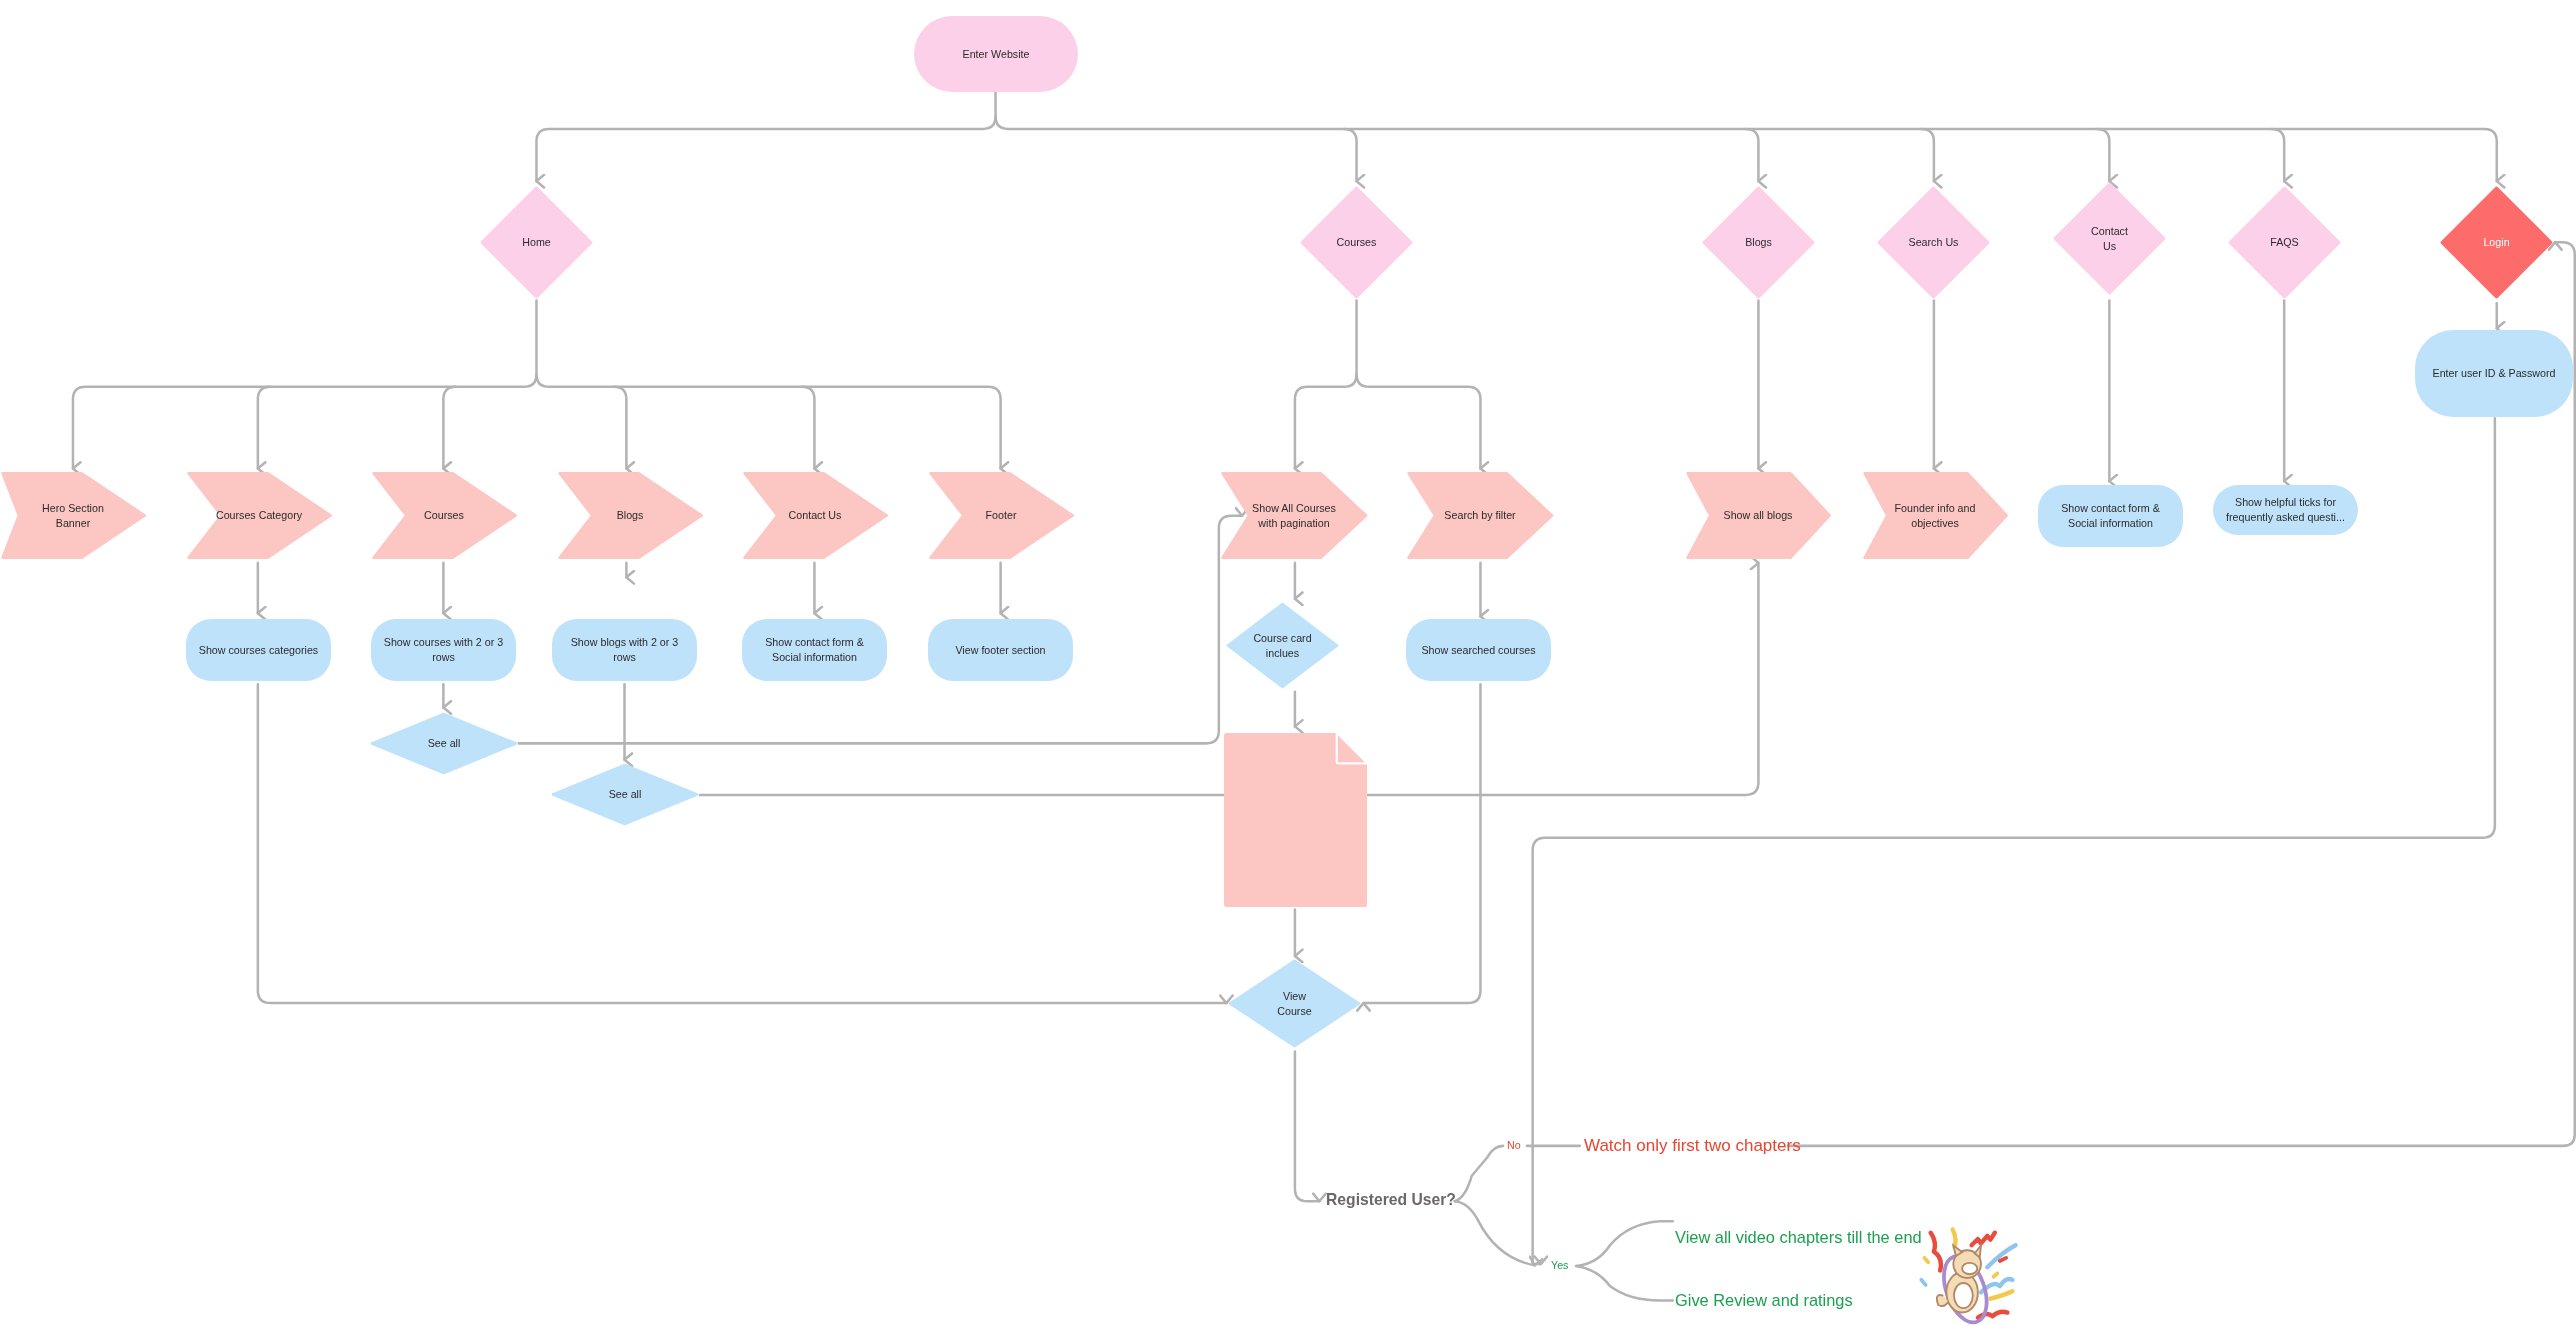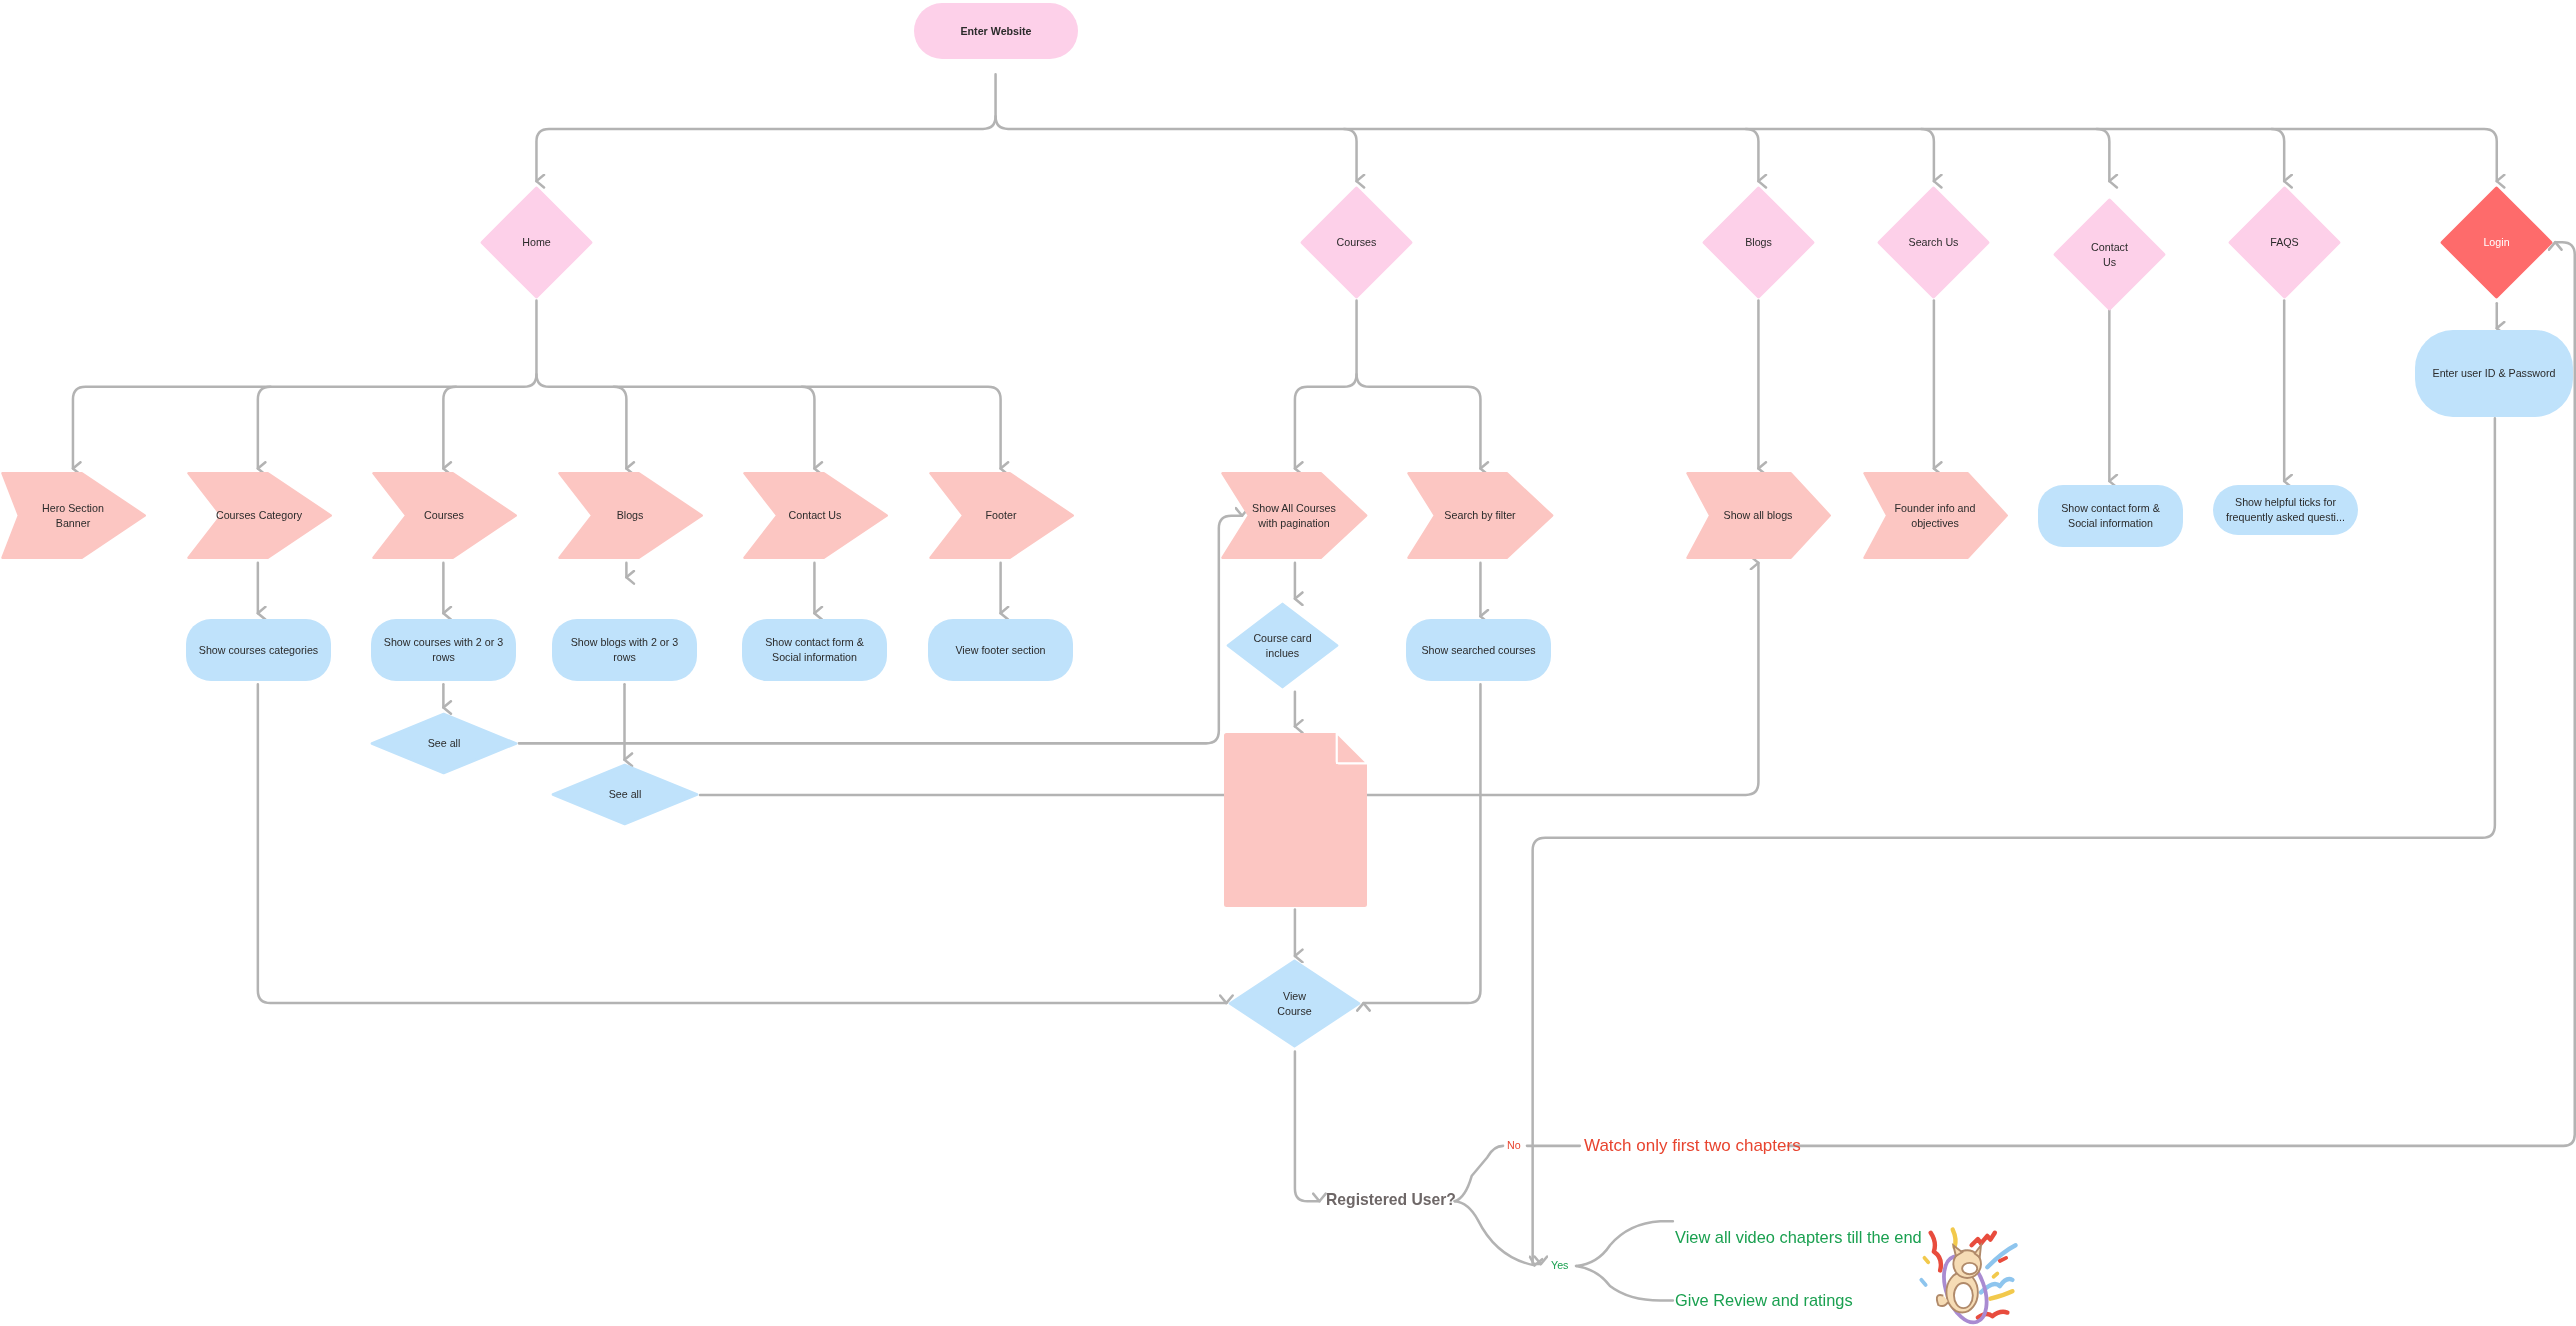--- a/index.html
+++ b/index.html
@@ -85,21 +85,21 @@
 
     <path d="M2428 1822 L2512 1822"></path>
 
     <path d="M2843 1822 L4076 1822 Q4094 1822 4094 1804 L4094 405 Q4094 385 4074 385 L4063 385" marker-end="url(#arrowhead)"></path>
 
     <path d="M2506 2013 Q2540 2010 2560 1980 Q2590 1945 2640 1942 L2660 1942"></path>
     <path d="M2506 2013 Q2540 2018 2560 2045 Q2590 2068 2640 2068 L2660 2068"></path>
   </g>
 </svg>
 
-<div class="node terminal" style="left:914px;top:3px;width:164px;height:56px;font-weight:bold;">
+<div class="node terminal" style="left:914px;top:16px;width:164px;height:76px;">
   <span>Enter Website</span>
 </div>
 
 <div class="node" style="left:480px;top:186px;width:113px;height:113px;">
   <svg class="shape-svg" viewBox="0 0 180 180" preserveAspectRatio="none">
       <path d="M90 4 L176 90 L90 176 L4 90 Z" fill="#fdd0e9" stroke="#fdd0e9" stroke-width="6" stroke-linejoin="round"></path>
     </svg>
   <span>Home</span>
 </div>
 <div class="node" style="left:1300px;top:186px;width:113px;height:113px;">
@@ -113,21 +113,21 @@
       <path d="M90 4 L176 90 L90 176 L4 90 Z" fill="#fdd0e9" stroke="#fdd0e9" stroke-width="6" stroke-linejoin="round"></path>
     </svg>
   <span>Blogs</span>
 </div>
 <div class="node" style="left:1877px;top:186px;width:113px;height:113px;">
   <svg class="shape-svg" viewBox="0 0 180 180" preserveAspectRatio="none">
       <path d="M90 4 L176 90 L90 176 L4 90 Z" fill="#fdd0e9" stroke="#fdd0e9" stroke-width="6" stroke-linejoin="round"></path>
     </svg>
   <span>Search Us</span>
 </div>
-<div class="node" style="left:2053px;top:198px;width:113px;height:113px;">
+<div class="node" style="left:2053px;top:182px;width:113px;height:113px;">
   <svg class="shape-svg" viewBox="0 0 180 180" preserveAspectRatio="none">
       <path d="M90 4 L176 90 L90 176 L4 90 Z" fill="#fdd0e9" stroke="#fdd0e9" stroke-width="6" stroke-linejoin="round"></path>
     </svg>
   <span>Contact
 Us</span>
 </div>
 <div class="node" style="left:2228px;top:186px;width:113px;height:113px;">
   <svg class="shape-svg" viewBox="0 0 180 180" preserveAspectRatio="none">
       <path d="M90 4 L176 90 L90 176 L4 90 Z" fill="#fdd0e9" stroke="#fdd0e9" stroke-width="6" stroke-linejoin="round"></path>
     </svg>

